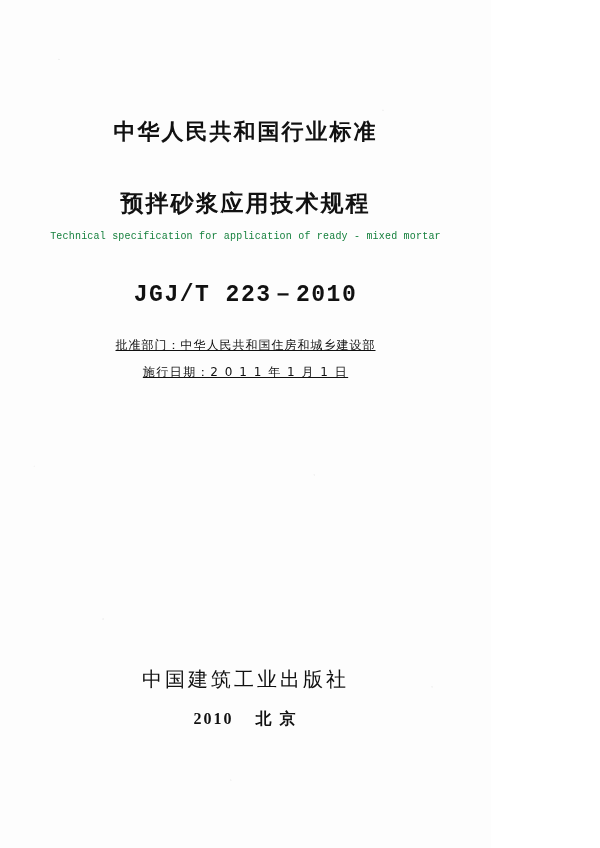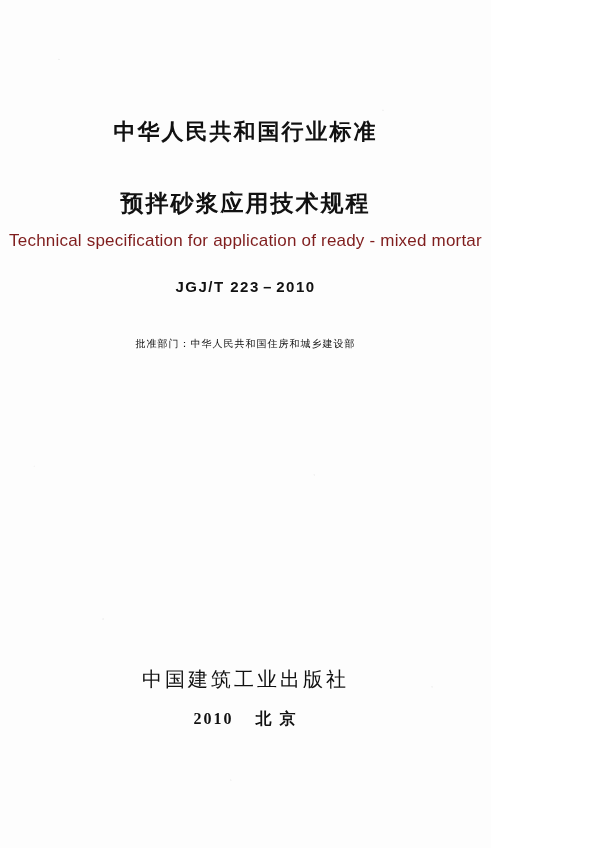--- a/index.html
+++ b/index.html
@@ -62,48 +62,49 @@
     font-size: 23px;
     font-weight: bold;
     letter-spacing: 2px;
     font-family: "DejaVu Sans", sans-serif;
   }
   .en-title {
     position: absolute;
     top: 231px;
     left: 0;
     right: 0;
-    font-size: 17px;
+    font-size: 10px;
     letter-spacing: 0.2px;
-    font-family: Liberation Sans, sans-serif;
-    color: #7f1d1d;
+    font-family: Liberation Mono, monospace;
+    color: #15803d;
   }
   .std-code {
     position: absolute;
     top: 278px;
     left: 0;
     right: 0;
-    font-size: 15px;
+    font-size: 23px;
     font-weight: bold;
     letter-spacing: 1.5px;
-    font-family: Liberation Sans, sans-serif;
+    font-family: Liberation Mono, monospace;
   }
 
   .meta-block {
     position: absolute;
     top: 337px;
     left: 0;
     right: 0;
     text-align: center;
   }
   .meta-line {
-    font-size: 10px;
+    font-size: 12px;
     letter-spacing: 1px;
     margin-bottom: 10px;
     font-family: "DejaVu Sans", sans-serif;
+    text-decoration: underline;
   }
   .meta-line.spaced {
     letter-spacing: 1.5px;
   }
 
   .publisher {
     position: absolute;
     top: 666px;
     left: 0;
     right: 0;
@@ -137,20 +138,21 @@
     <div class="series-title">中华人民共和国行业标准</div>
 
     <div class="doc-title">预拌砂浆应用技术规程</div>
 
     <div class="en-title">Technical specification for application of ready - mixed mortar</div>
 
     <div class="std-code">JGJ/T 223－2010</div>
 
     <div class="meta-block">
       <div class="meta-line">批准部门：中华人民共和国住房和城乡建设部</div>
+      <div class="meta-line spaced">施行日期：2 0 1 1 年 1 月 1 日</div>
     </div>
 
     <div class="publisher">中国建筑工业出版社</div>
 
     <div class="pub-year">
       <span>2010</span>
       <span class="gap"></span>
       <span>北 京</span>
     </div>
 

